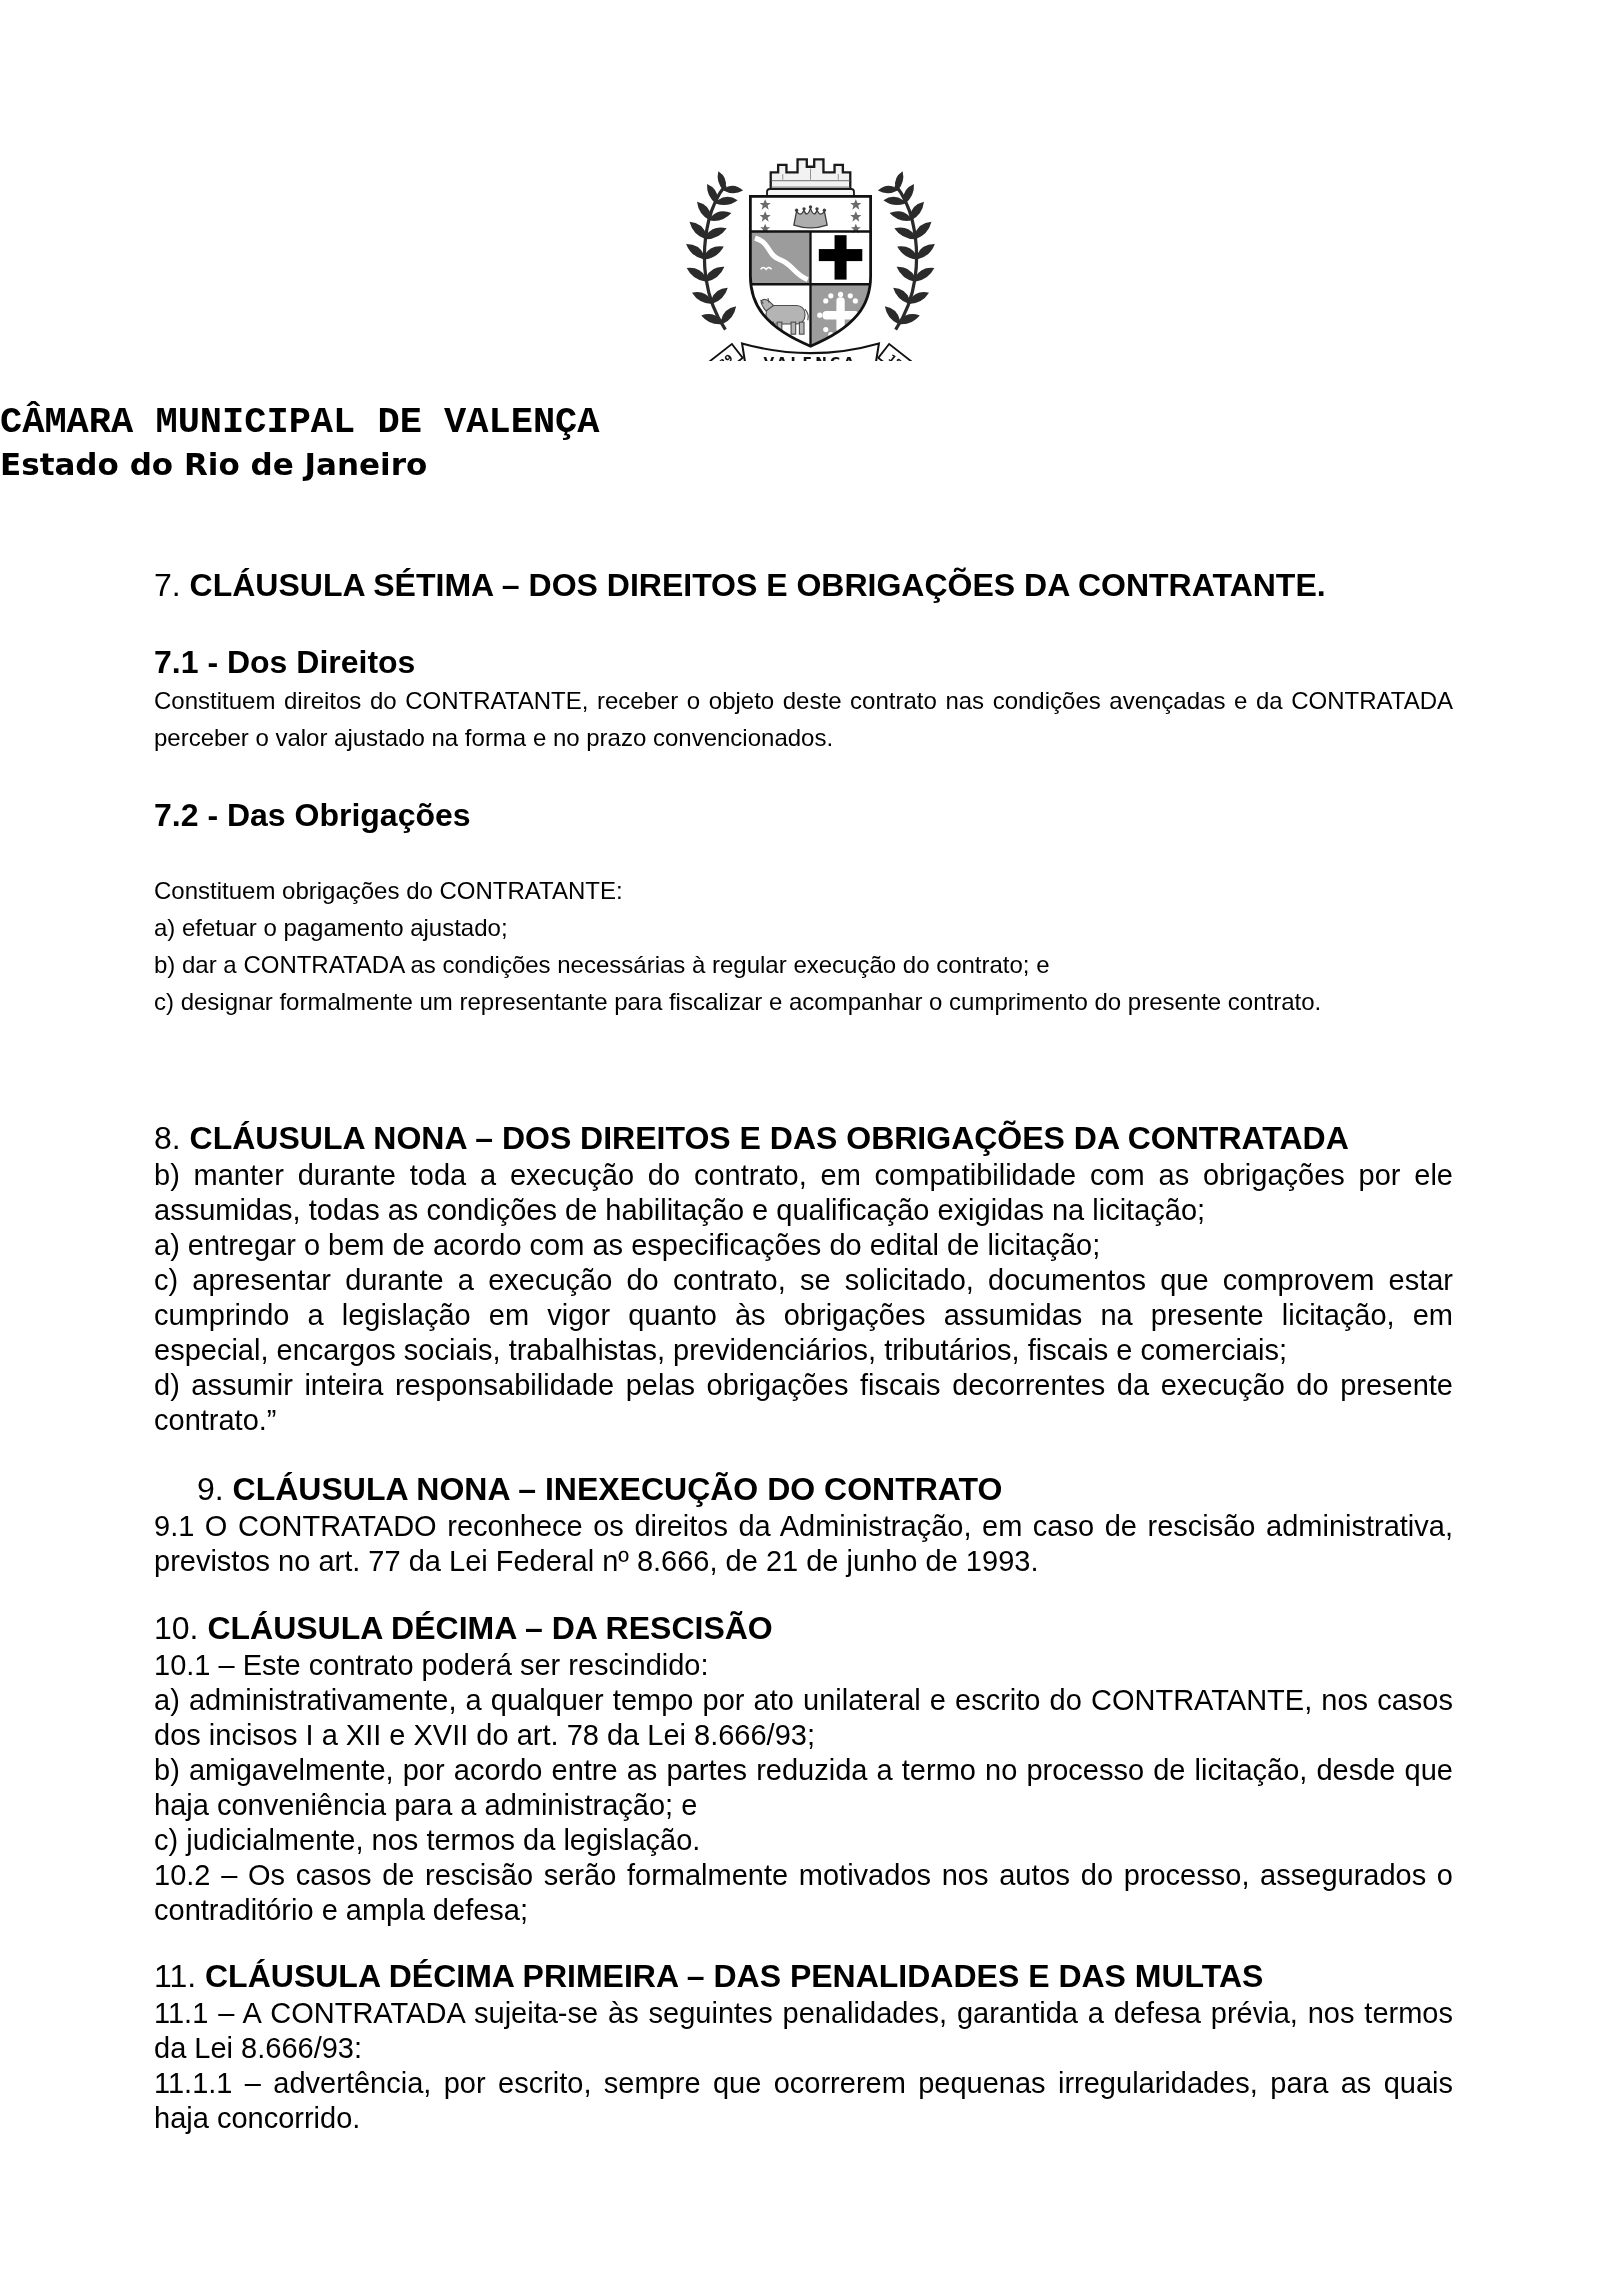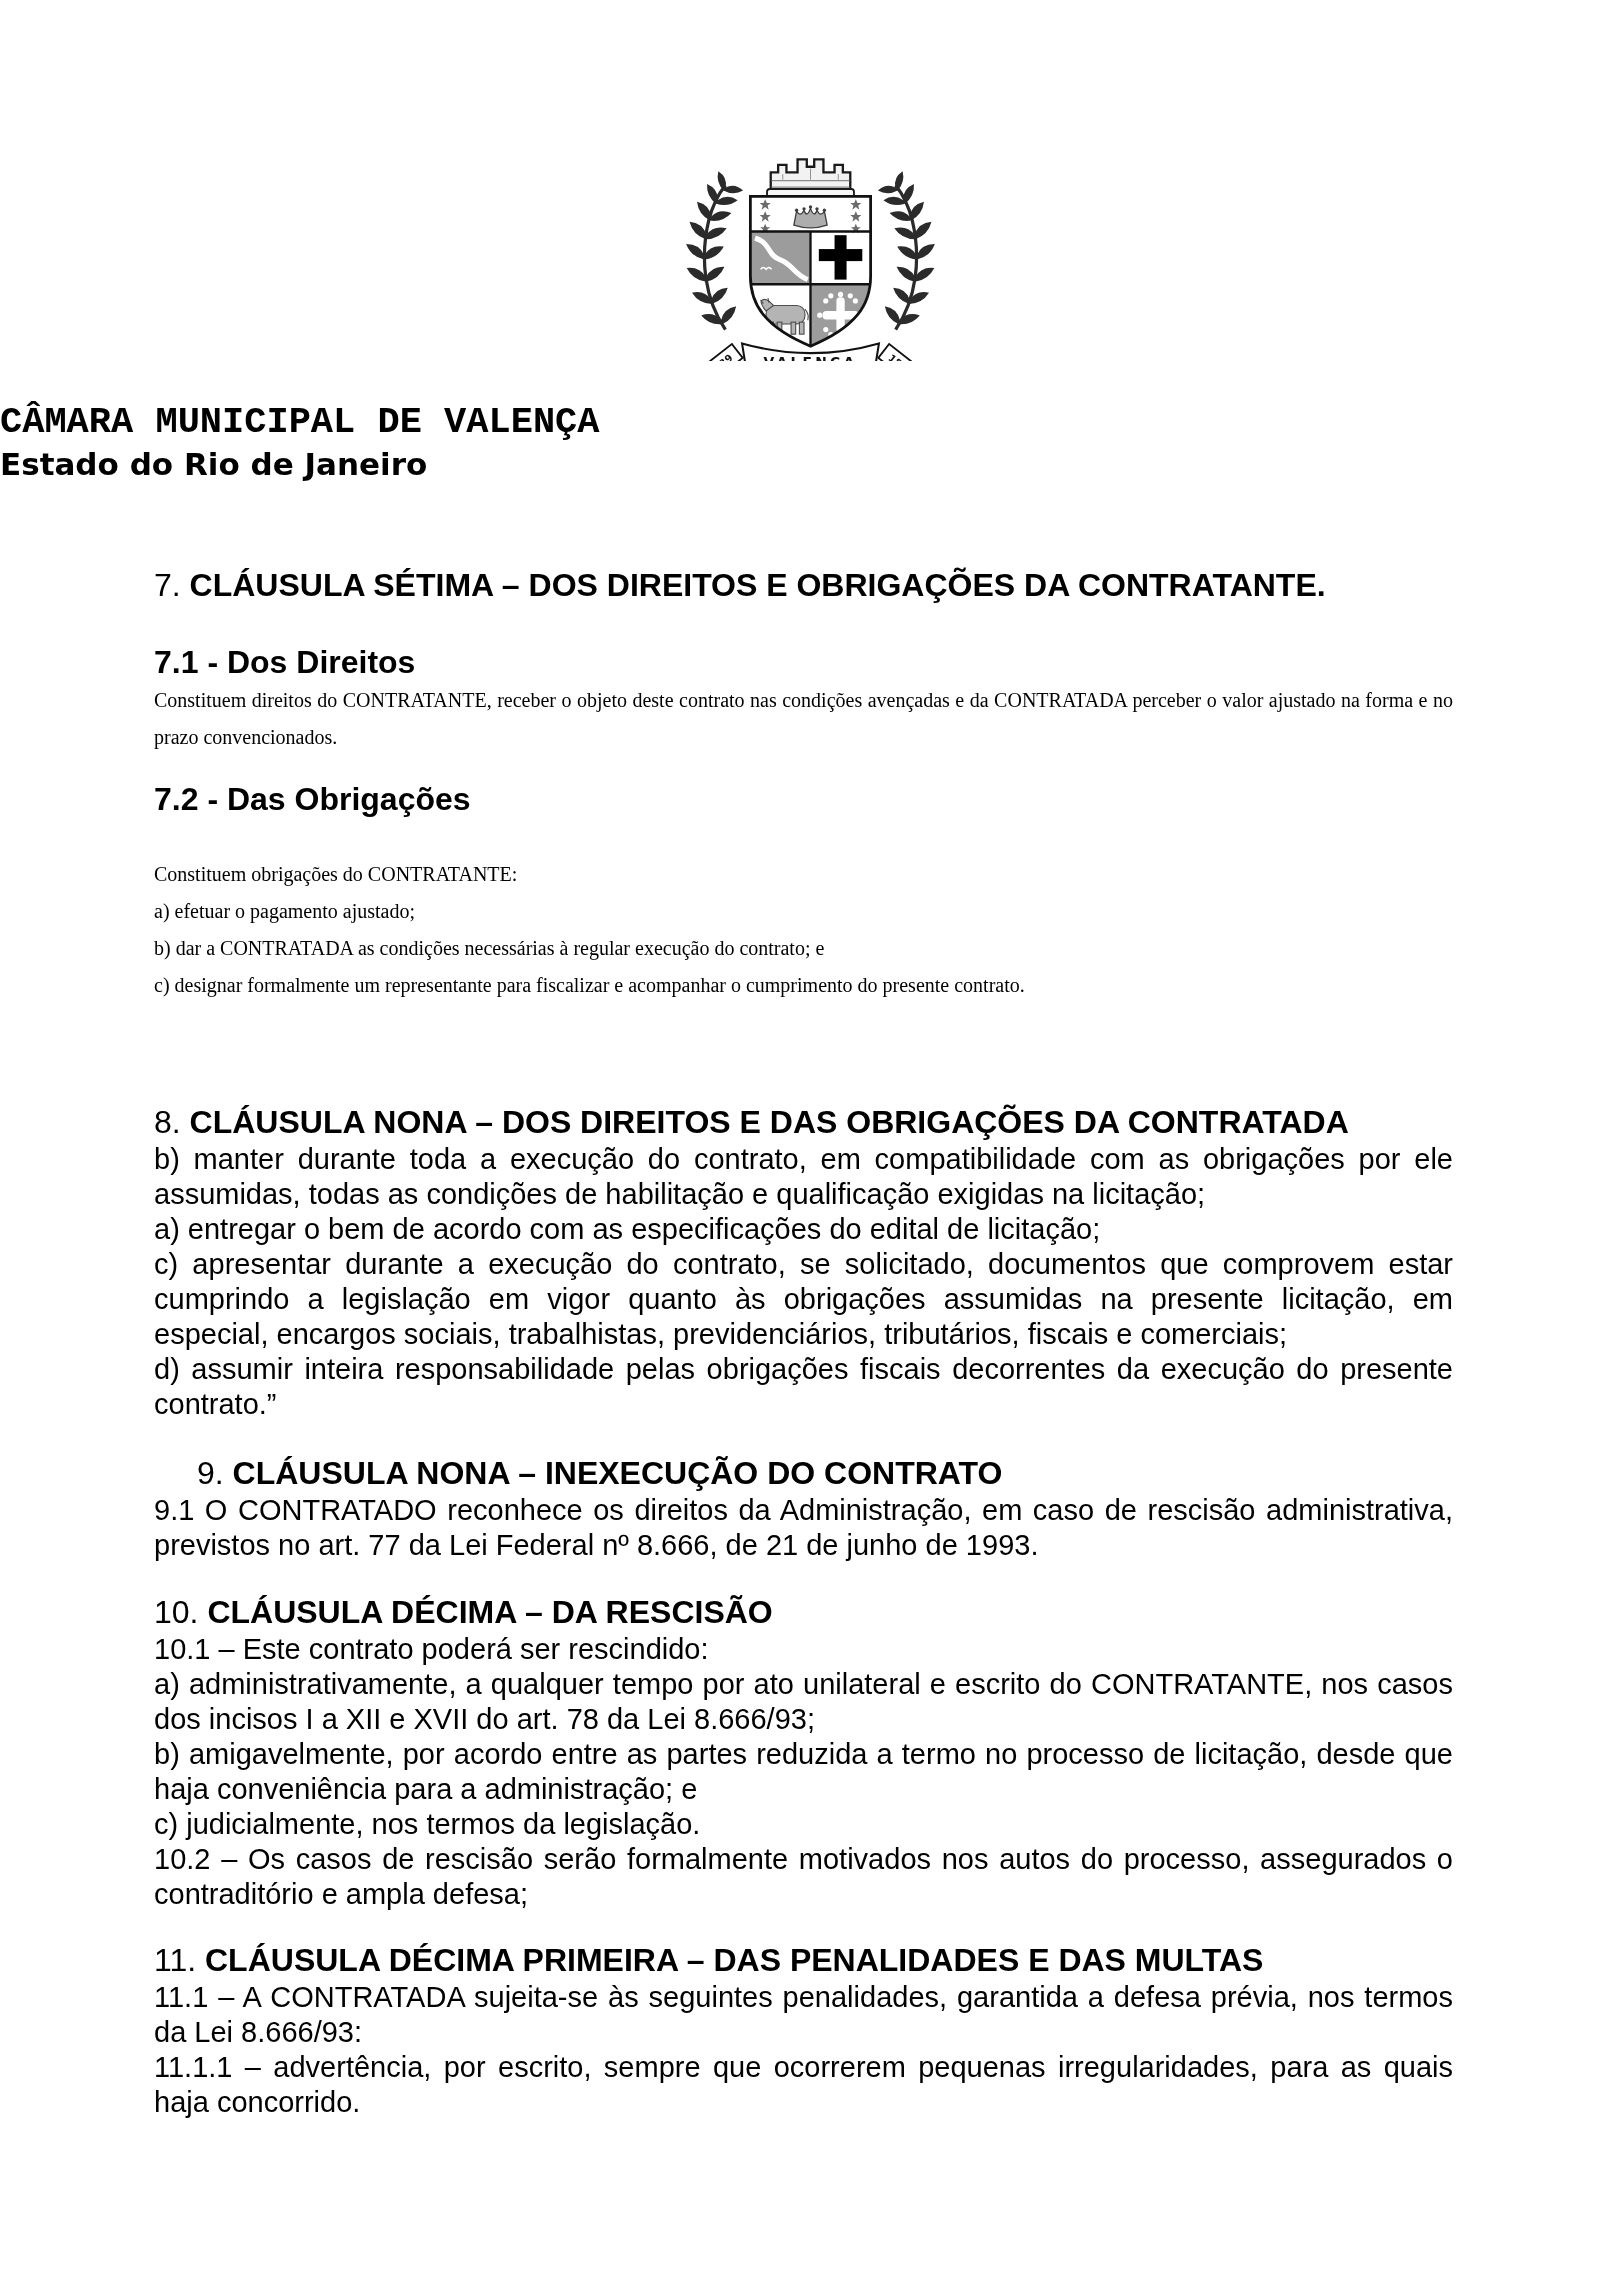--- a/index.html
+++ b/index.html
@@ -19,25 +19,25 @@
   .org-subtitle{
     font-family:"DejaVu Sans", sans-serif;font-weight:bold;
     font-size:31px;line-height:39px;text-align:left;
   }
   
   p{margin:0;}
   .h-clause{font-size:32px;line-height:39px;}
   .h-clause .hnum{font-weight:normal;}
   .h-clause .htxt{font-weight:bold;}
   .subhead{font-size:32px;line-height:39px;font-weight:bold;}
-  .s7 p.body{font-size:20px;line-height:37px;text-align:justify;font-family:Liberation Serif, serif;}
+  .s7 p.body{font-size:24px;line-height:37px;text-align:justify;}
   .tight p.body{font-size:29px;line-height:35px;text-align:justify;}
   .mt-h7{margin-top:82px;}
   .mt-h71{margin-top:38px;}
-  .mt-h72{margin-top:24px;}
+  .mt-h72{margin-top:40px;}
   .mt-blank38{margin-top:37px;}
   .mt-h8{margin-top:99px;}
   .mt-h9{margin-top:32px;margin-left:43px;}
   .mt-h10{margin-top:30px;}
   .mt-h11{margin-top:29px;}
   svg text{font-family:"DejaVu Sans", sans-serif;}
 </style>
 </head>
 <body>
 

